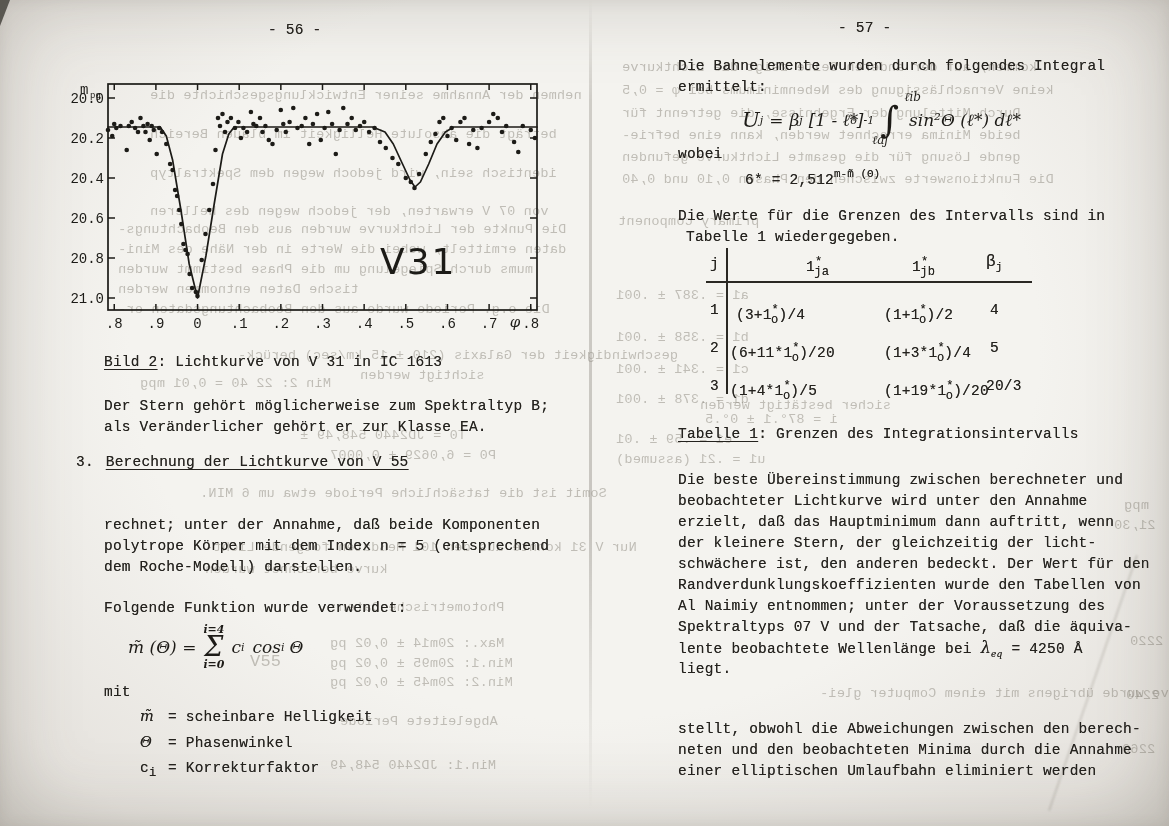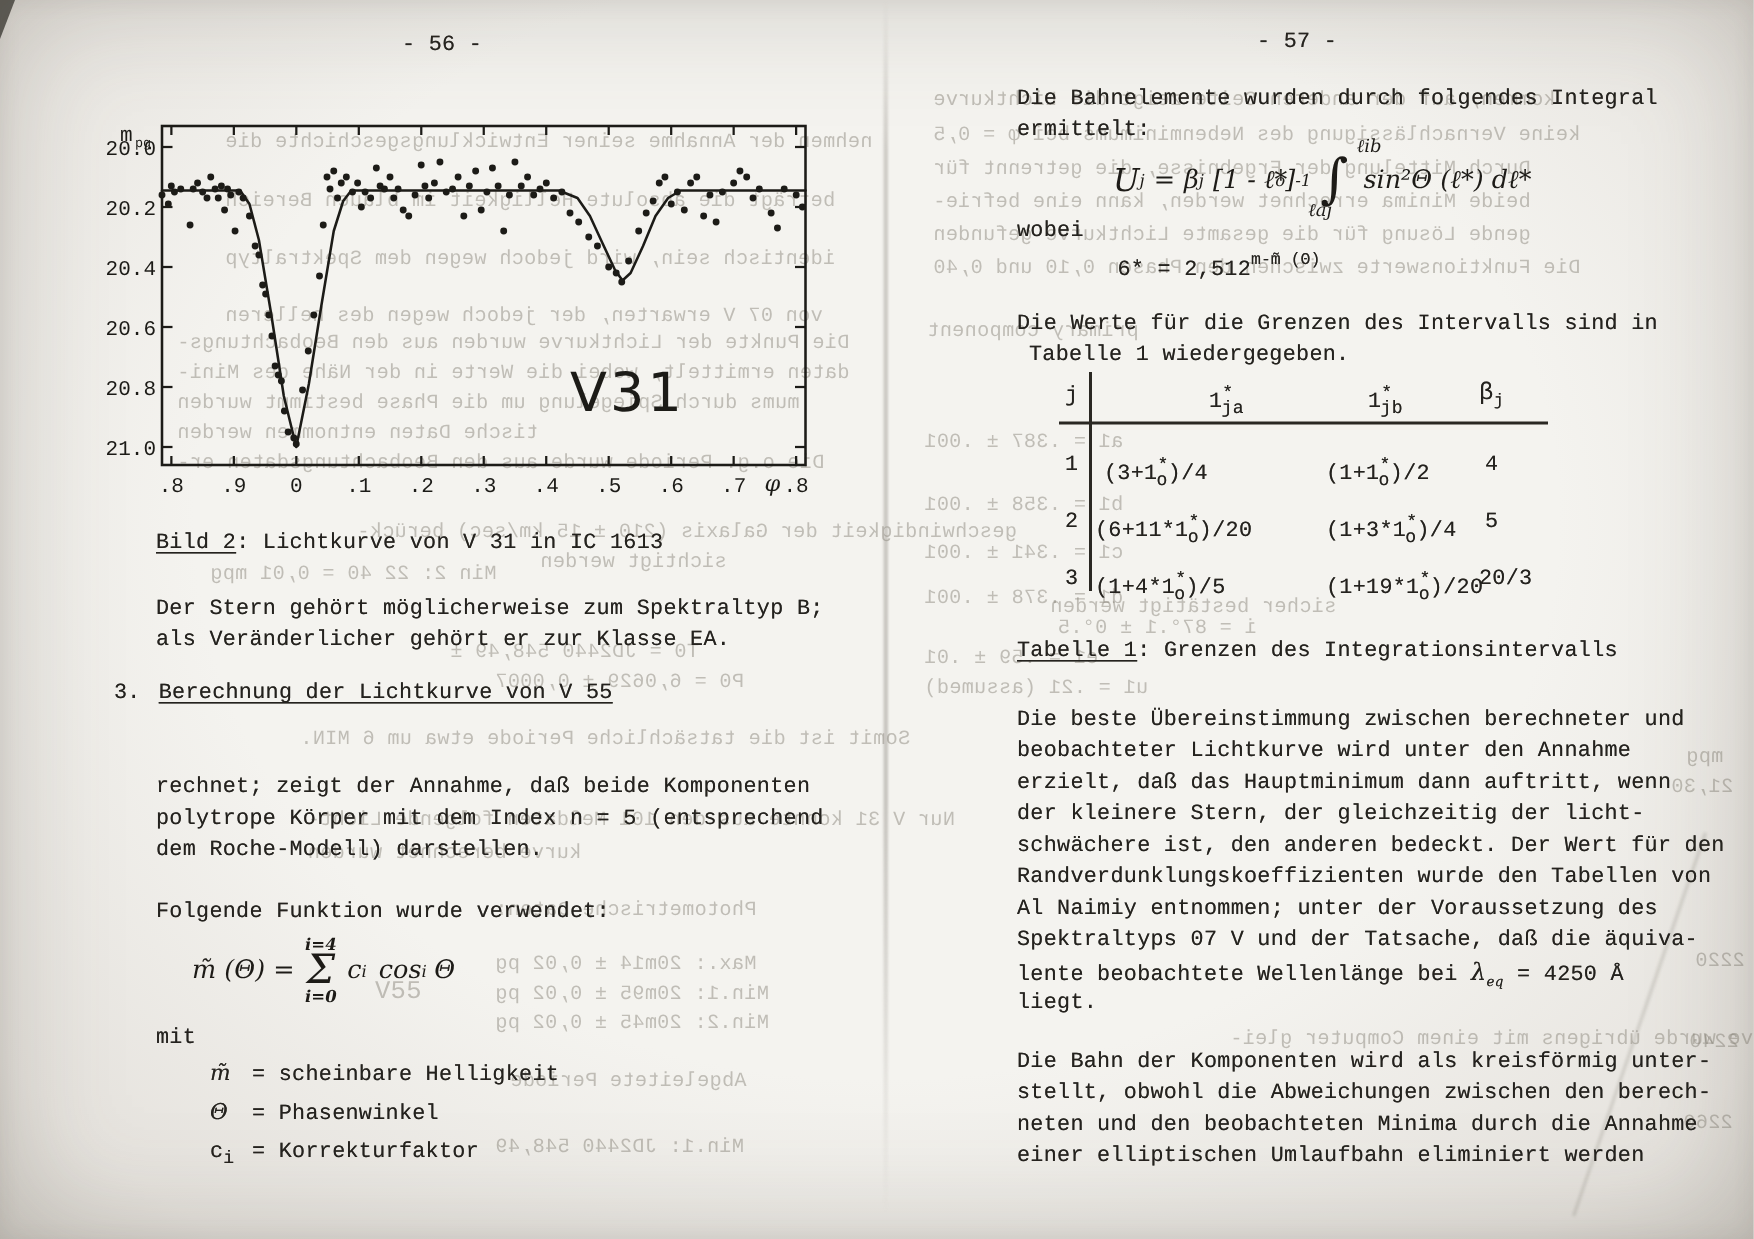--- a/index.html
+++ b/index.html
@@ -272,21 +272,21 @@
       <text x="354.29611650485435" y="200.00000000000003" fill="#1c1b17" font-family="&quot;DejaVu Sans&quot;, sans-serif" font-size="36" text-anchor="middle" letter-spacing="2">V31</text>
     </svg>
 
   <div class="tl" style="left:104px;top:352px"><span class="ul">Bild 2</span><span>: Lichtkurve von V 31 in IC 1613</span></div>
 
   <div class="tl" style="left:104px;top:417px">als Veränderlicher gehört er zur Klasse EA.</div>
   <div class="tl" style="left:104px;top:396px">Der Stern gehört möglicherweise zum Spektraltyp B;</div>
 
   <div class="tl" style="left:76px;top:452px"><span>3.</span><span style="display:inline-block;width:12px"></span><span class="ul">Berechnung der Lichtkurve von V 55</span></div>
 
-  <div class="tl" style="left:104px;top:515px">rechnet; zeigt der Annahme, daß beide Komponenten</div>
+  <div class="tl" style="left:104px;top:515px">rechnet; unter der Annahme, daß beide Komponenten</div>
   <div class="tl" style="left:104px;top:536px">polytrope Körper mit dem Index n = 5 (entsprechend</div>
   <div class="tl" style="left:104px;top:557px">dem Roche-Modell) darstellen.</div>
 
   <div class="tl" style="left:104px;top:598px">Folgende Funktion wurde verwendet:</div>
 
   <div class="hwf" style="left:128px;top:624px">
     <span class="hw">m̃ (Θ) =</span>
     <span class="sigma-block">
       <span class="sig-top hw">i=4</span>
       <span class="sig hw">Σ</span>
@@ -362,18 +362,17 @@
   <div class="tl" style="left:678px;top:491px">beobachteter Lichtkurve wird unter den Annahme</div>
   <div class="tl" style="left:678px;top:512px">erzielt, daß das Hauptminimum dann auftritt, wenn</div>
   <div class="tl" style="left:678px;top:533px">der kleinere Stern, der gleichzeitig der licht-</div>
   <div class="tl" style="left:678px;top:554px">schwächere ist, den anderen bedeckt. Der Wert für den</div>
   <div class="tl" style="left:678px;top:575px">Randverdunklungskoeffizienten wurde den Tabellen von</div>
   <div class="tl" style="left:678px;top:596px">Al Naimiy entnommen; unter der Voraussetzung des</div>
   <div class="tl" style="left:678px;top:617px">Spektraltyps 07 V und der Tatsache, daß die äquiva-</div>
   <div class="tl" style="left:678px;top:638px"><span>lente beobachtete Wellenlänge bei </span><span class="hw" style="font-size:16px">λ</span><sub class="hw" style="font-size:9px">eq</sub><span> = 4250 Å</span></div>
   <div class="tl" style="left:678px;top:659px">liegt.</div>
 
-  <div class="tl" style="left:678px;top:698px">Die Bahn der Komponenten wird als kreisförmig unter-</div>
   <div class="tl" style="left:678px;top:719px">stellt, obwohl die Abweichungen zwischen den berech-</div>
   <div class="tl" style="left:678px;top:740px">neten und den beobachteten Minima durch die Annahme</div>
   <div class="tl" style="left:678px;top:761px">einer elliptischen Umlaufbahn eliminiert werden</div>
 
 </div>
 
 </body></html>

